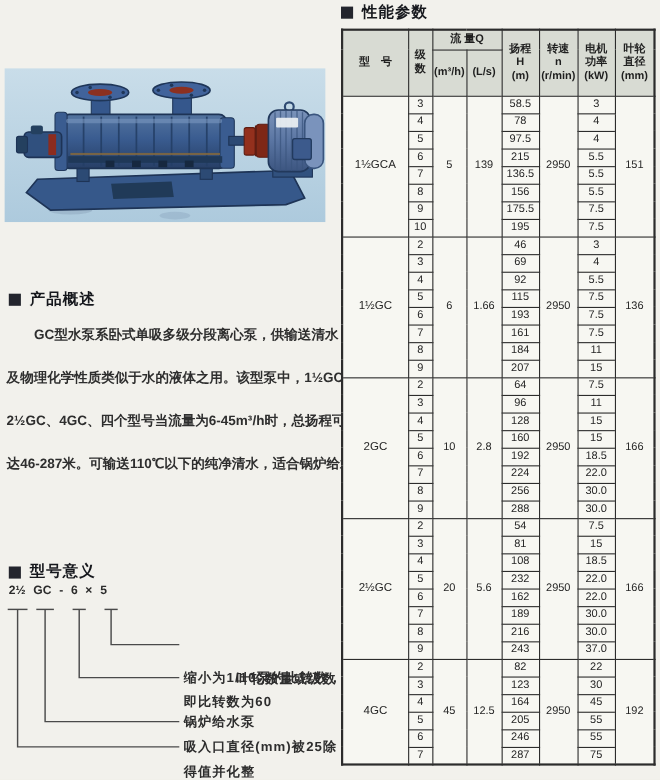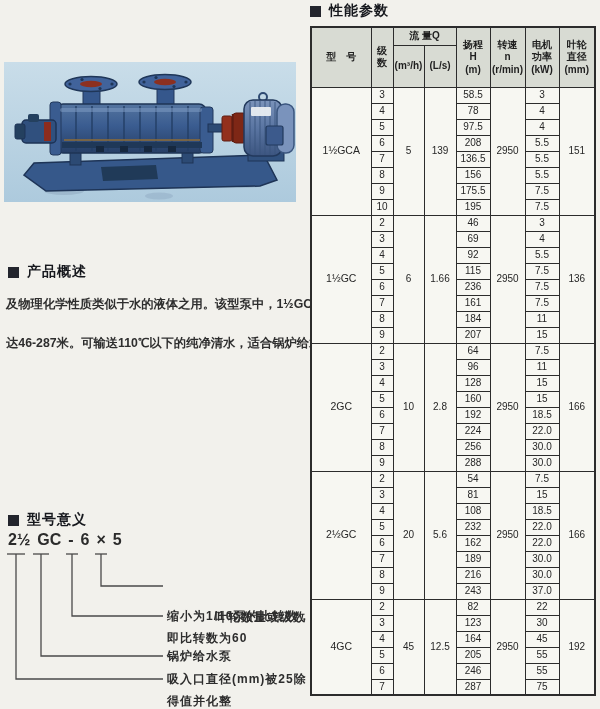--- a/index.html
+++ b/index.html
@@ -15,21 +15,21 @@
   
   .photo { position:absolute; left:4px; top:62px; width:292px; height:140px; }
   
   .ov-lines { position:absolute; left:6px; top:285px; width:291px; }
   .ov-line { height:39px; line-height:39px; font-size:12.3px; font-weight:600;
     color:#2e2e2e; text-align:justify; text-align-last:justify; white-space:nowrap; }
   .ov-line.indent { text-indent:25px; }
   .ov-line.last { text-align-last:left; }
   
   .mm-formula { position:absolute; left:8px; top:531px; display:flex; gap:7px;
-    font-size:16px; font-weight:600; color:#2b2b2b;justify-content:space-between; }
+    font-size:11px; font-weight:600; color:#2b2b2b;justify-content:space-between; }
   .mm-svg { position:absolute; left:0; top:540px; width:300px; height:169px; }
   .mm-label { position:absolute; left:167px; font-size:12px; font-weight:600;
     color:#2d2d2d; line-height:22px; white-space:pre-line; letter-spacing:1px; }
   .mm-l0 { top:606px;padding-left:48px; } .mm-l1 { top:605px; } .mm-l2 { top:645px; } .mm-l3 { top:668px; }
   
   .tbl-title { left:310px; top:2px; }
   .param-table { position:absolute; left:310px; top:26px; width:286px;
     border-collapse:collapse; table-layout:fixed; border:2px solid #2c2c2c; }
   .param-table td, .param-table th { border:1px solid #2c2c2c; text-align:center;
     vertical-align:middle; font-size:10px; padding:0; white-space:pre-line;
@@ -145,21 +145,23 @@
       <rect x="247" y="45" width="20" height="9" rx="1" fill="#e9edf1" opacity="0.95"></rect>
       <rect x="262" y="64" width="17" height="19" rx="2" fill="#3c5a8c" stroke="#223a5e" stroke-width="1.2"></rect>
     </g>
   </svg>
 
   <div class="sec-title" style="left:8px; top:263px;">
     <span class="bullet"></span>
     <span>产品概述</span>
   </div>
   <div class="ov-lines" id="ov-lines">
+      <div class="ov-line indent">GC型水泵系卧式单吸多级分段离心泵，供输送清水</div>
       <div class="ov-line">及物理化学性质类似于水的液体之用。该型泵中，1½GC、</div>
+      <div class="ov-line">2½GC、4GC、四个型号当流量为6-45m³/h时，总扬程可</div>
       <div class="ov-line">达46-287米。可输送110℃以下的纯净清水，适合锅炉给水，</div>
     </div>
 
   <div class="sec-title" style="left:8px; top:511px;">
     <span class="bullet"></span>
     <span>型号意义</span>
   </div>
   <div class="mm-formula" id="mm-formula">
       <span>2½</span>
       <span>GC</span>
@@ -244,21 +246,21 @@
           <td>78</td>
           <td>4</td>
         </tr>
         <tr>
           <td>5</td>
           <td>97.5</td>
           <td>4</td>
         </tr>
         <tr>
           <td>6</td>
-          <td>208</td>
+          <td>215</td>
           <td>5.5</td>
         </tr>
         <tr>
           <td>7</td>
           <td>136.5</td>
           <td>5.5</td>
         </tr>
         <tr>
           <td>8</td>
           <td>156</td>
@@ -294,21 +296,21 @@
           <td>92</td>
           <td>5.5</td>
         </tr>
         <tr>
           <td>5</td>
           <td>115</td>
           <td>7.5</td>
         </tr>
         <tr>
           <td>6</td>
-          <td>236</td>
+          <td>193</td>
           <td>7.5</td>
         </tr>
         <tr>
           <td>7</td>
           <td>161</td>
           <td>7.5</td>
         </tr>
         <tr>
           <td>8</td>
           <td>184</td>

